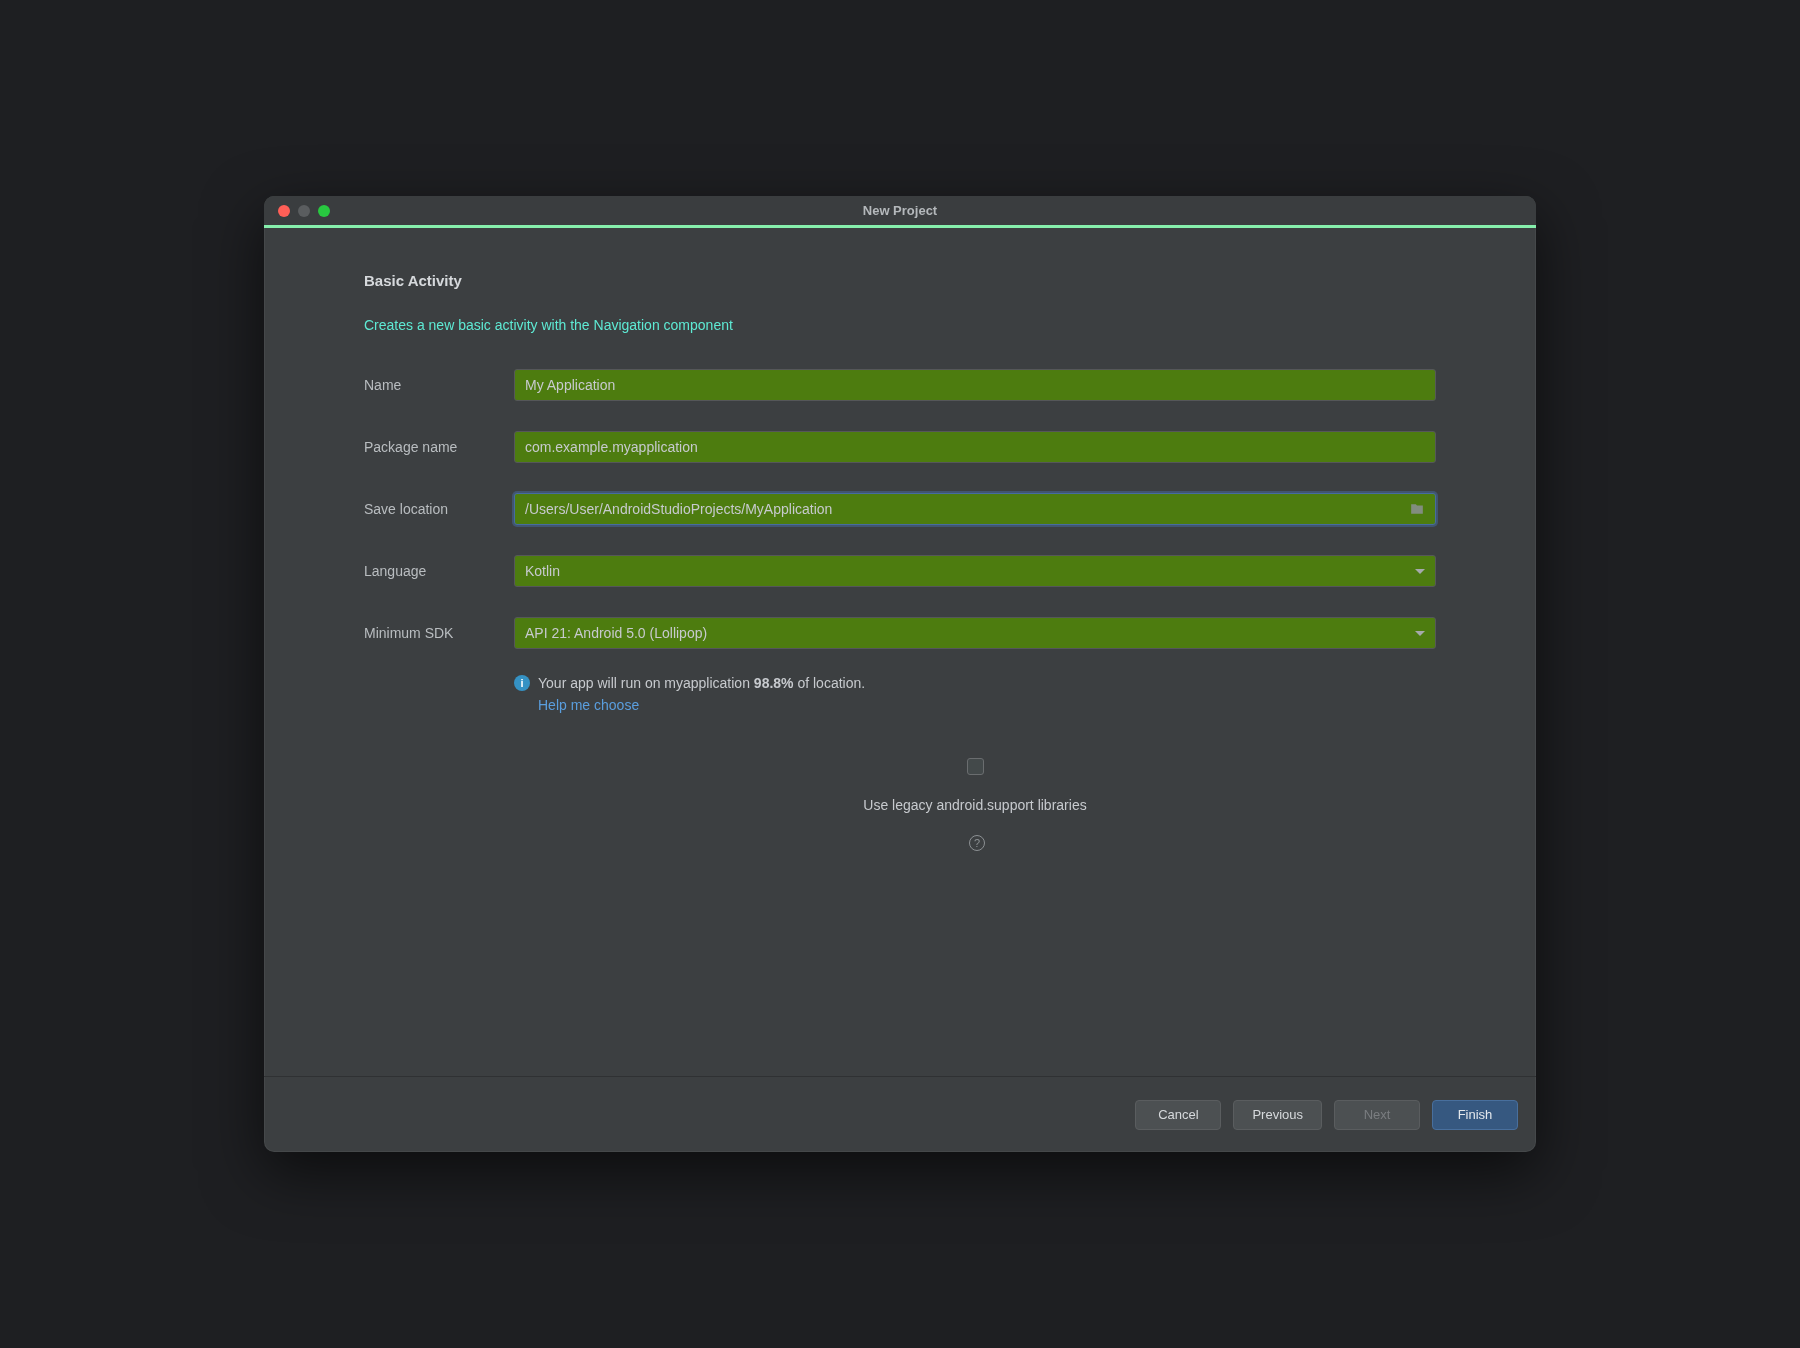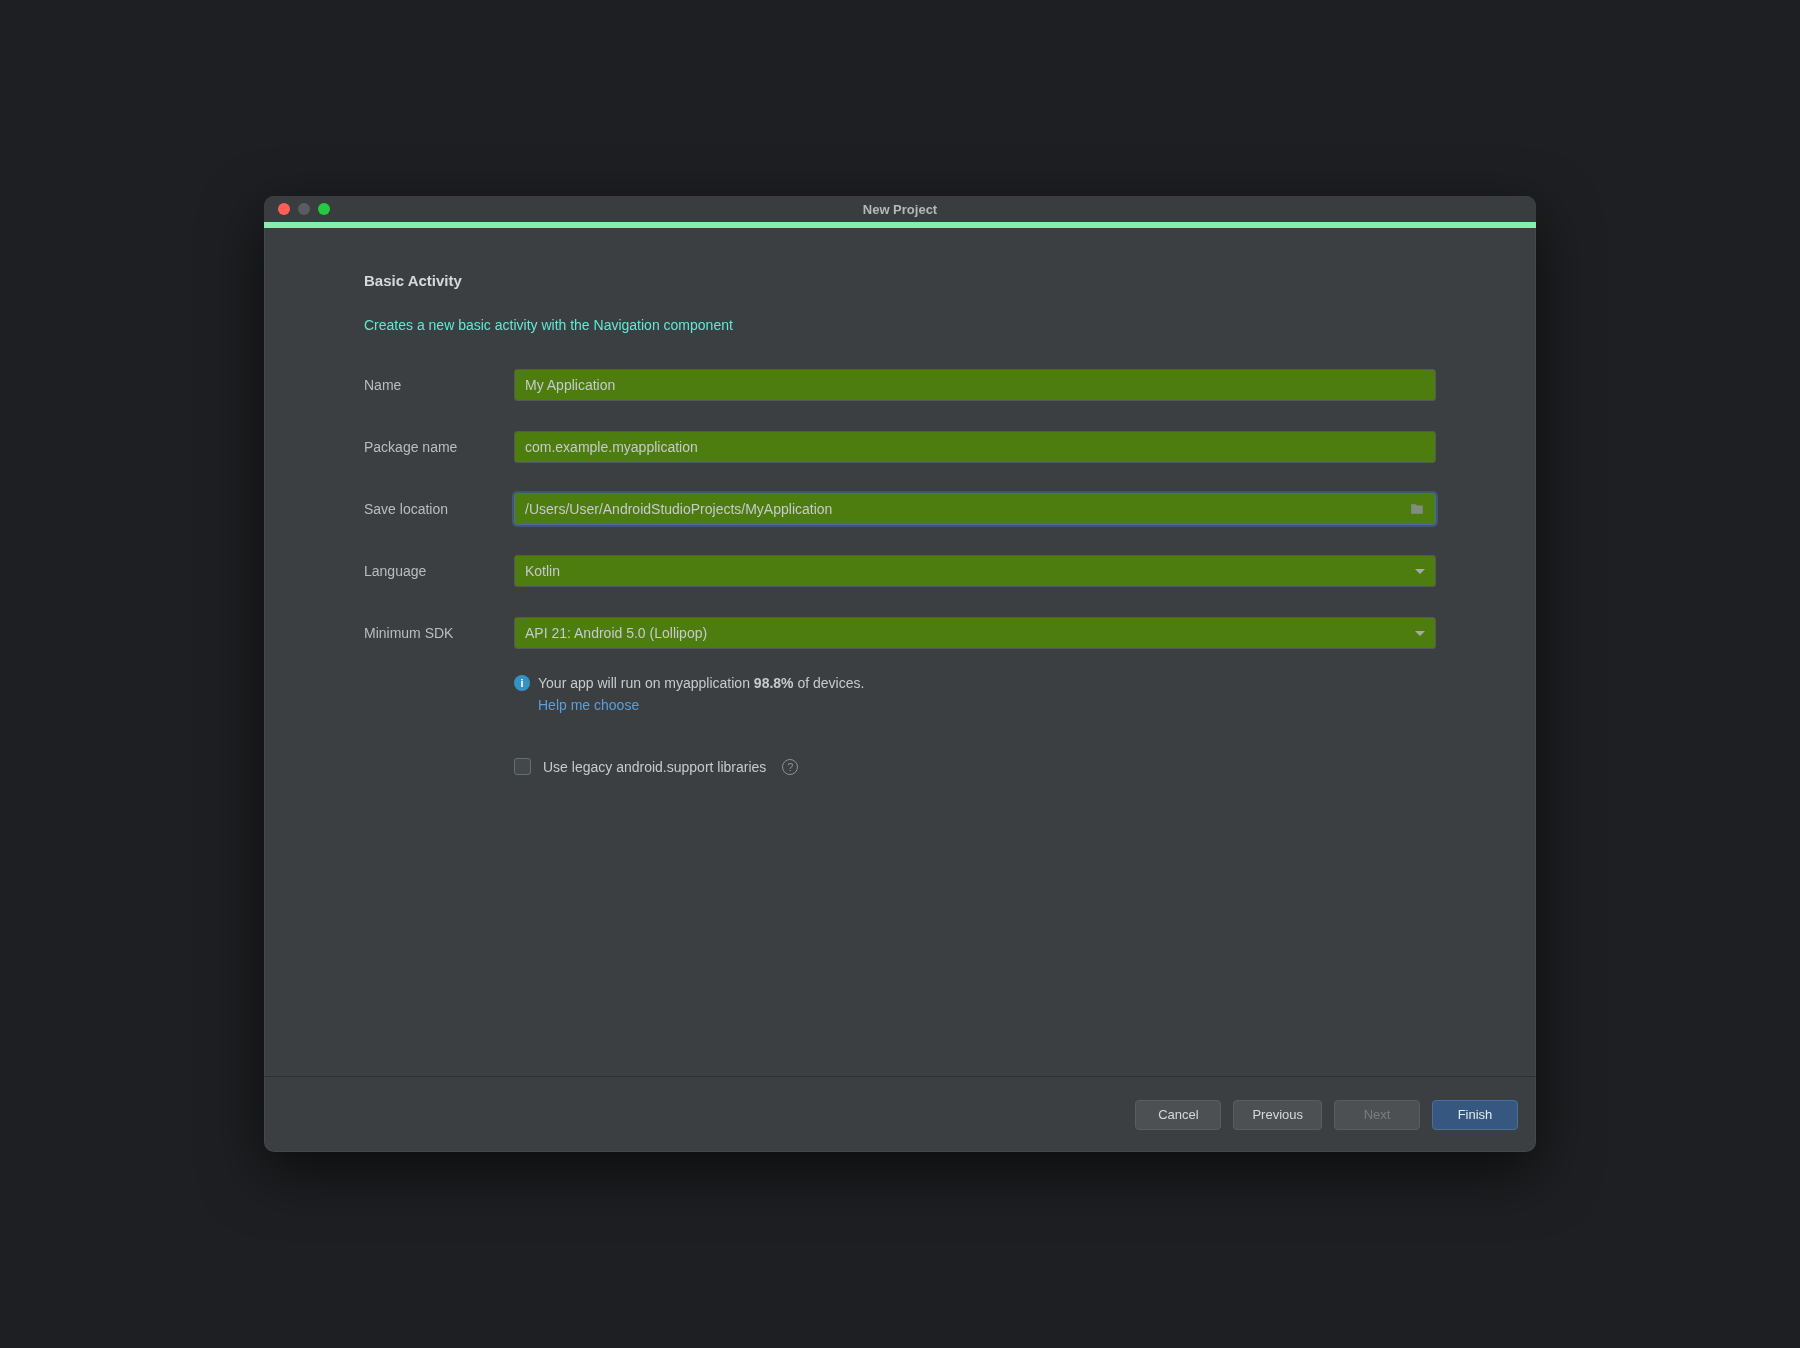--- a/index.html
+++ b/index.html
@@ -21,21 +21,21 @@
     flex-direction: column;
     overflow: hidden;
     position: relative;
   }
   .titlebar {
     height: 32px;
     background: #3a3d3f;
     display: flex;
     align-items: center;
     position: relative;
-    border-bottom: 6px solid #86efac;
+    border-bottom: 3px solid #86efac;
   }
   .traffic-lights {
     display: flex;
     gap: 8px;
     padding-left: 14px;
   }
   .tl {
     width: 12px;
     height: 12px;
     border-radius: 50%;
@@ -153,21 +153,22 @@
     cursor: pointer;
     display: inline-block;
   }
   .checkbox-block {
     margin-left: 150px;
     margin-top: 20px;
   }
   .checkbox-row {
     display: flex;
     align-items: center;
-    gap: 12px;
+    gap: 22px;
+    flex-direction: column;
   }
   .checkbox {
     width: 17px;
     height: 17px;
     border: 1px solid #6a6d6f;
     border-radius: 3px;
     background: #43494a;
     flex-shrink: 0;
   }
   .checkbox-label {
@@ -286,21 +287,21 @@
           <span>API 21: Android 5.0 (Lollipop)</span>
           <span class="select-caret"></span>
         </div>
       </div>
     </div>
 
     <div class="info-block">
       <div class="info-row">
         <span class="info-icon">i</span>
         <span>
-          <span>Your app will run on myapplication </span><span class="info-bold">98.8%</span><span> of devices.</span>
+          <span>Your app will run on myapplication </span><span class="info-bold">98.8%</span><span> of location.</span>
         </span>
       </div>
       <span class="help-link">Help me choose</span>
     </div>
 
     <div class="checkbox-block">
       <div class="checkbox-row">
         <div class="checkbox"></div>
         <span class="checkbox-label">Use legacy android.support libraries</span>
         <span class="help-icon">?</span>

